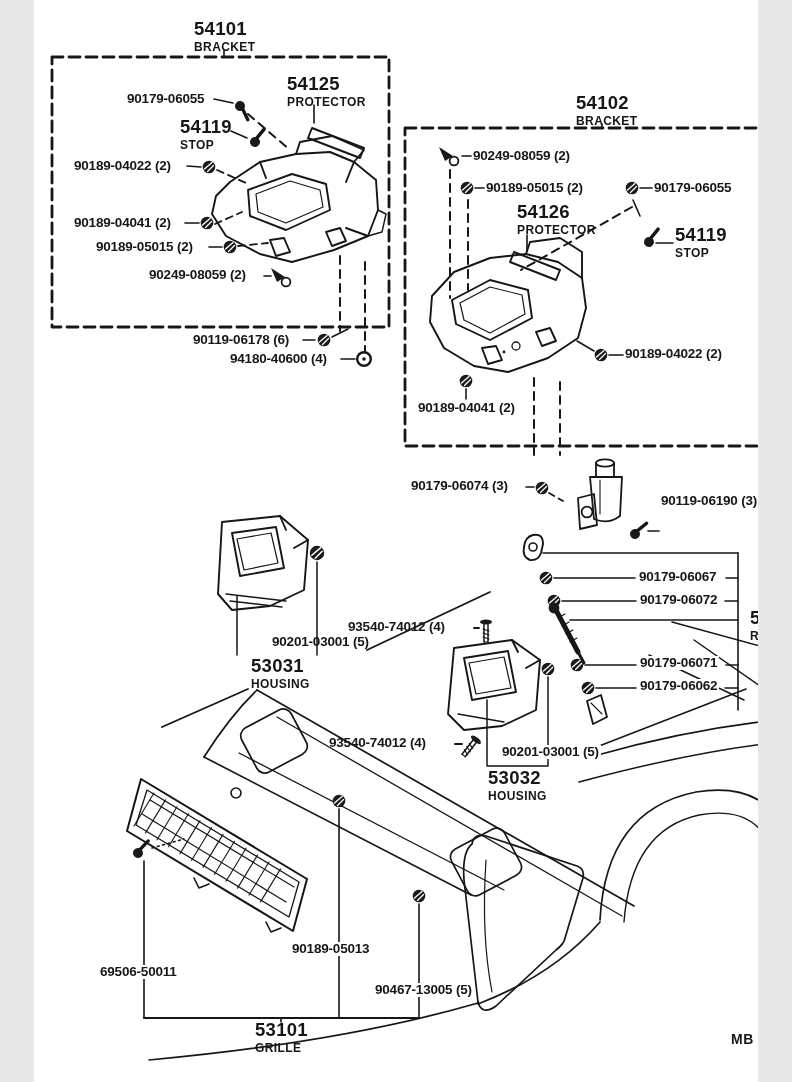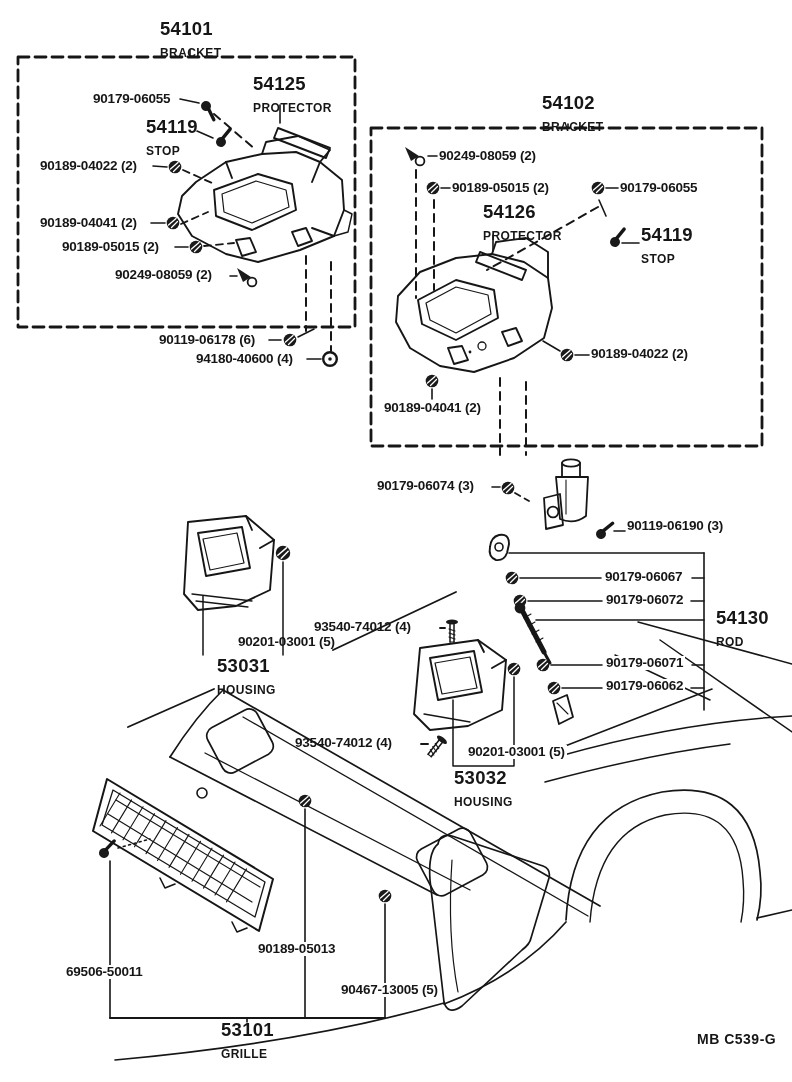--- a/index.html
+++ b/index.html
@@ -1,24 +1,24 @@
 <!DOCTYPE html>
 <html><head>
 <meta charset="utf-8">
 <style>
   html,body{margin:0;padding:0;background:#e8e8e8;}
-  .stage{position:relative;width:792px;height:1082px;background:#ffffff;margin:0 auto;
+  .stage{position:relative;width:724px;height:1082px;background:#ffffff;margin:0 auto;
          font-family:"Liberation Sans", sans-serif;color:#161616;overflow:hidden;}
   .art{position:absolute;left:0;top:0;width:792px;height:1082px;}
   .pl{position:absolute;font-size:13.5px;font-weight:bold;letter-spacing:-0.2px;
       white-space:nowrap;line-height:1.05;}
   .pl.bg{background:#fff;padding:0 2px;text-align:right;}
   .pt{position:absolute;line-height:1;white-space:nowrap;}
   .pt .num{font-size:18.5px;font-weight:bold;letter-spacing:0.3px;}
-  .pt .sub{font-size:12px;font-weight:bold;letter-spacing:0.4px;margin-top:8px;}
+  .pt .sub{font-size:12px;font-weight:bold;letter-spacing:0.4px;margin-top:2px;}
   .mb{position:absolute;font-size:14px;font-weight:bold;letter-spacing:0.5px;white-space:nowrap;}
 </style>
 </head>
 <body>
 
 <div class="stage">
 
 <svg class="art" viewBox="0 0 792 1082" fill="none" stroke="#161616" stroke-width="1.6" stroke-linecap="round" stroke-linejoin="round">
   <defs>
     <g id="nut">
@@ -276,21 +276,21 @@
     <div class="sub">PROTECTOR</div>
   </div>
   <div class="pt" style="left:641px;top:226px">
     <div class="num">54119</div>
     <div class="sub">STOP</div>
   </div>
   <div class="pl" style="left:591px;top:347px">90189-04022 (2)</div>
   <div class="pl" style="left:384px;top:401px">90189-04041 (2)</div>
 
   <div class="pl" style="left:377px;top:479px">90179-06074 (3)</div>
-  <div class="pl" style="left:627px;top:519px">90119-06190 (3)</div>
+  <div class="pl" style="left:627px;top:494px">90119-06190 (3)</div>
   <div class="pl bg" style="left:603px;top:570px">90179-06067</div>
   <div class="pl bg" style="left:604px;top:593px">90179-06072</div>
   <div class="pt" style="left:716px;top:609px">
     <div class="num">54130</div>
     <div class="sub">ROD</div>
   </div>
   <div class="pl bg" style="left:604px;top:656px">90179-06071</div>
   <div class="pl bg" style="left:604px;top:679px">90179-06062</div>
 
   <div class="pl" style="left:314px;top:620px">93540-74012 (4)</div>

